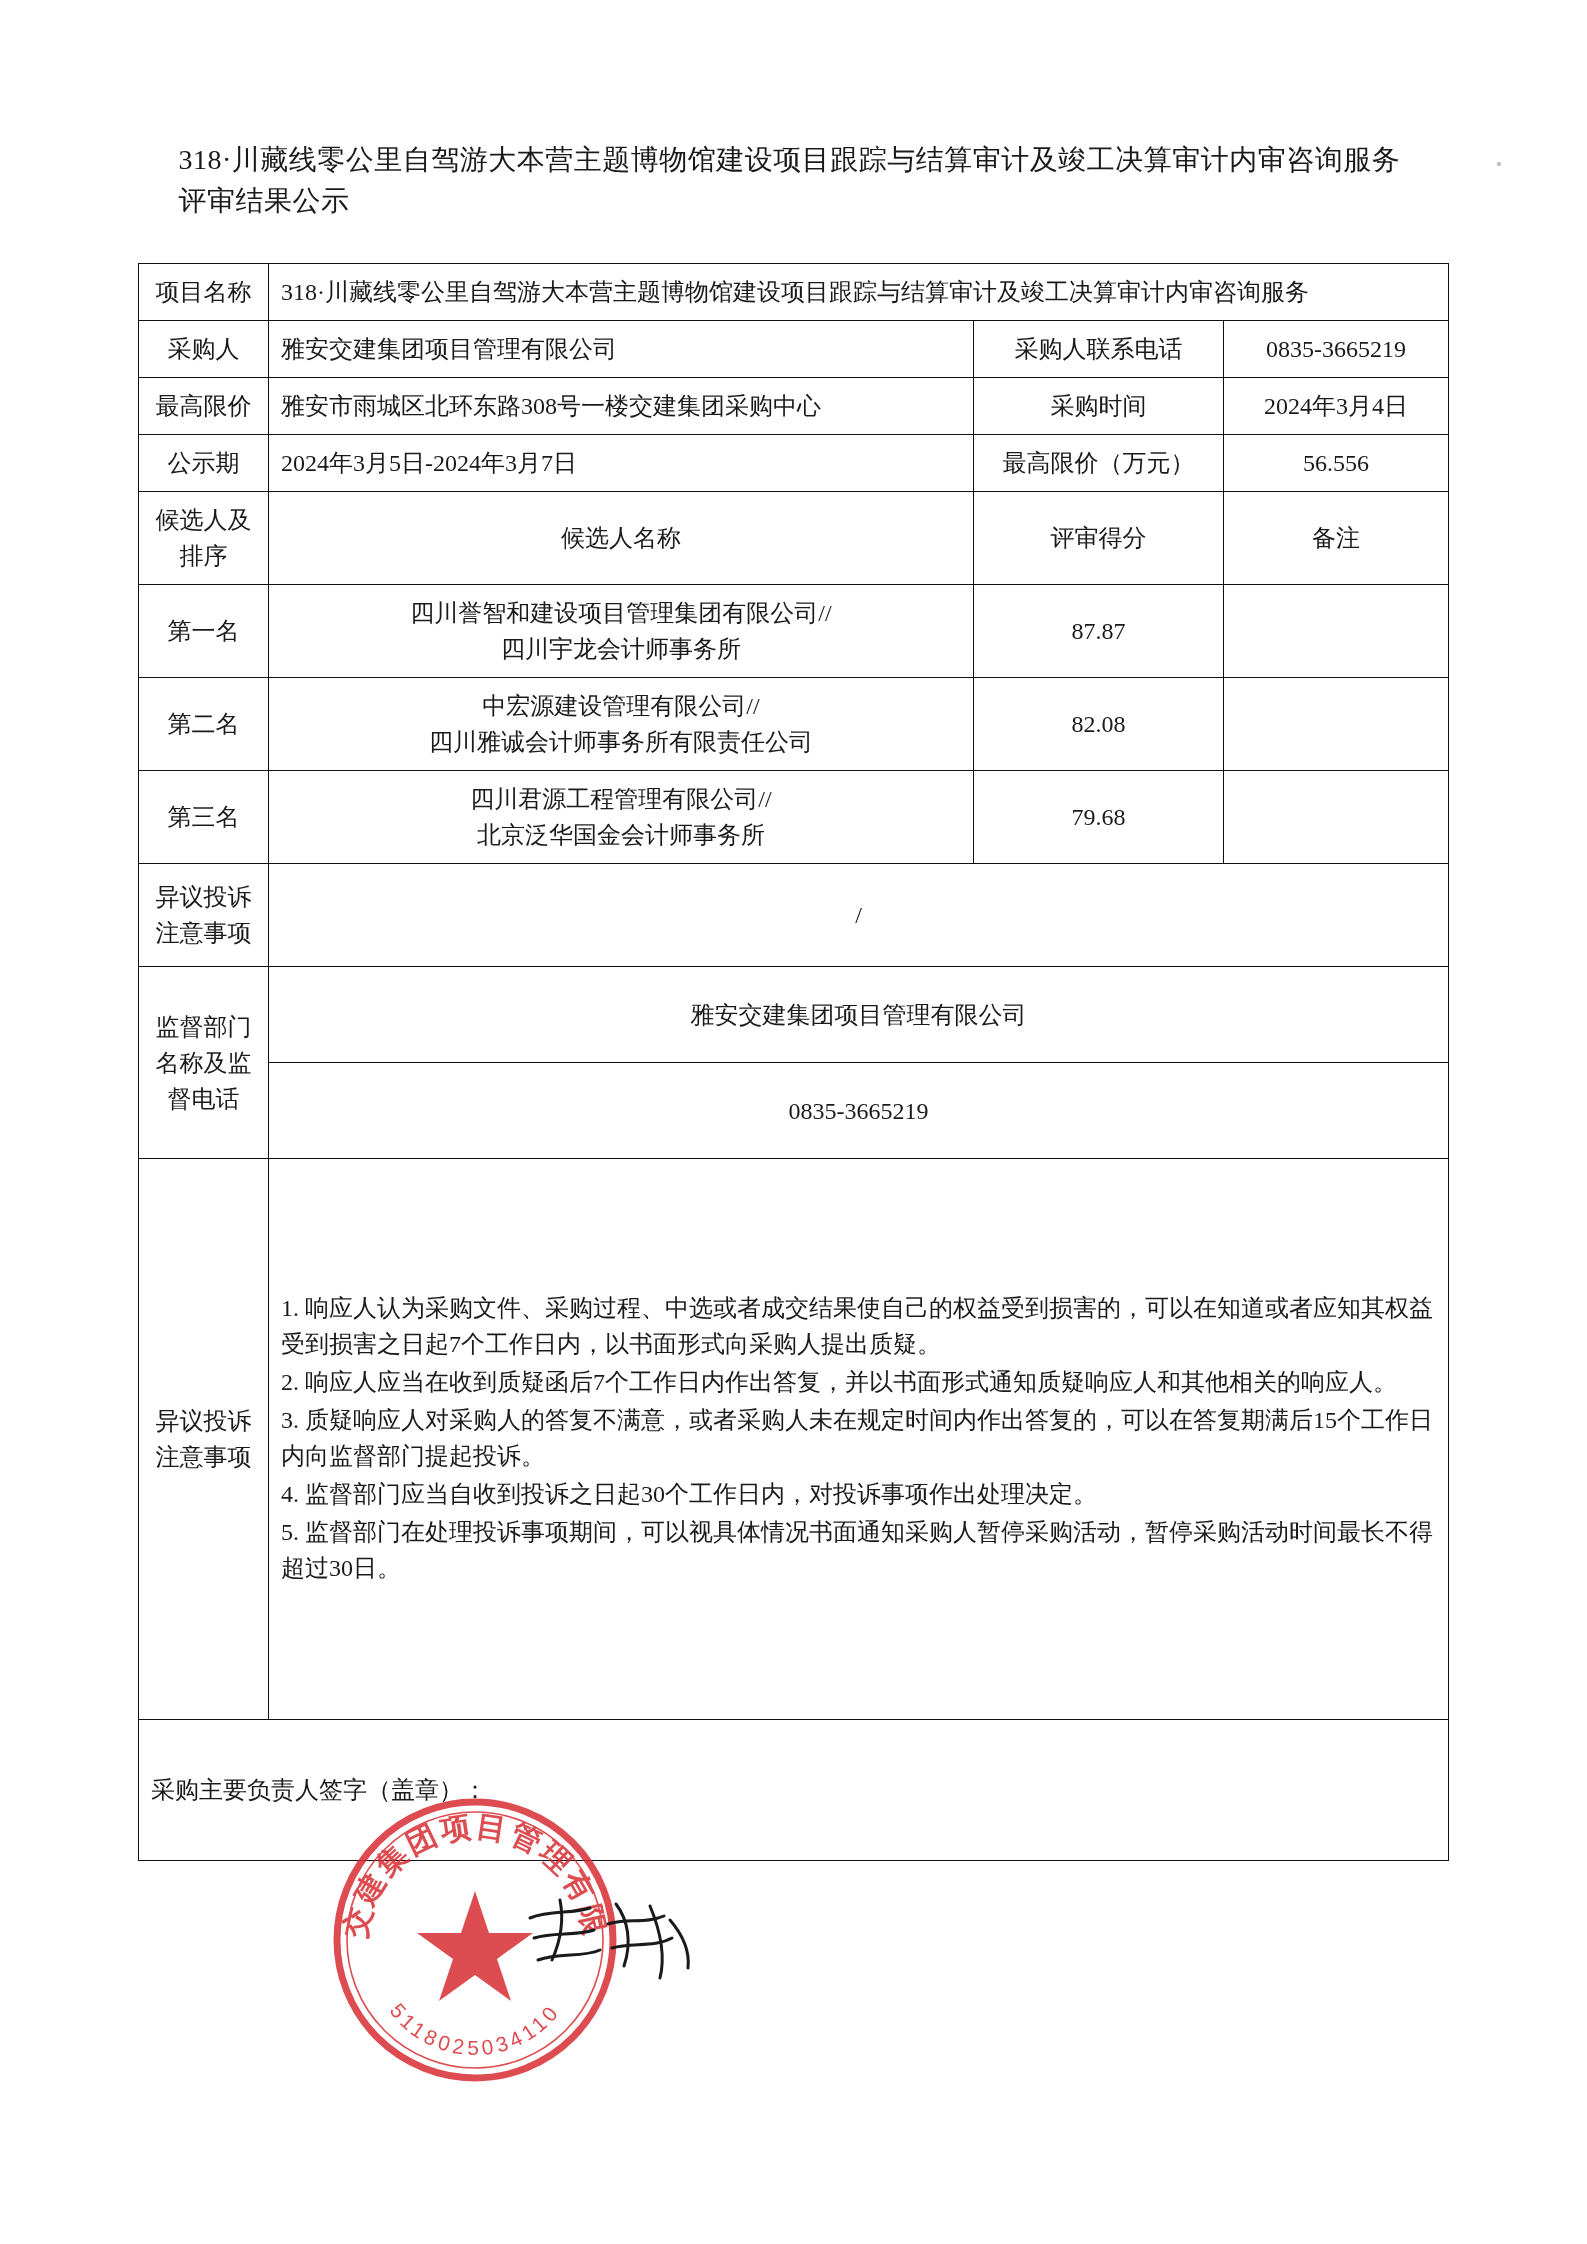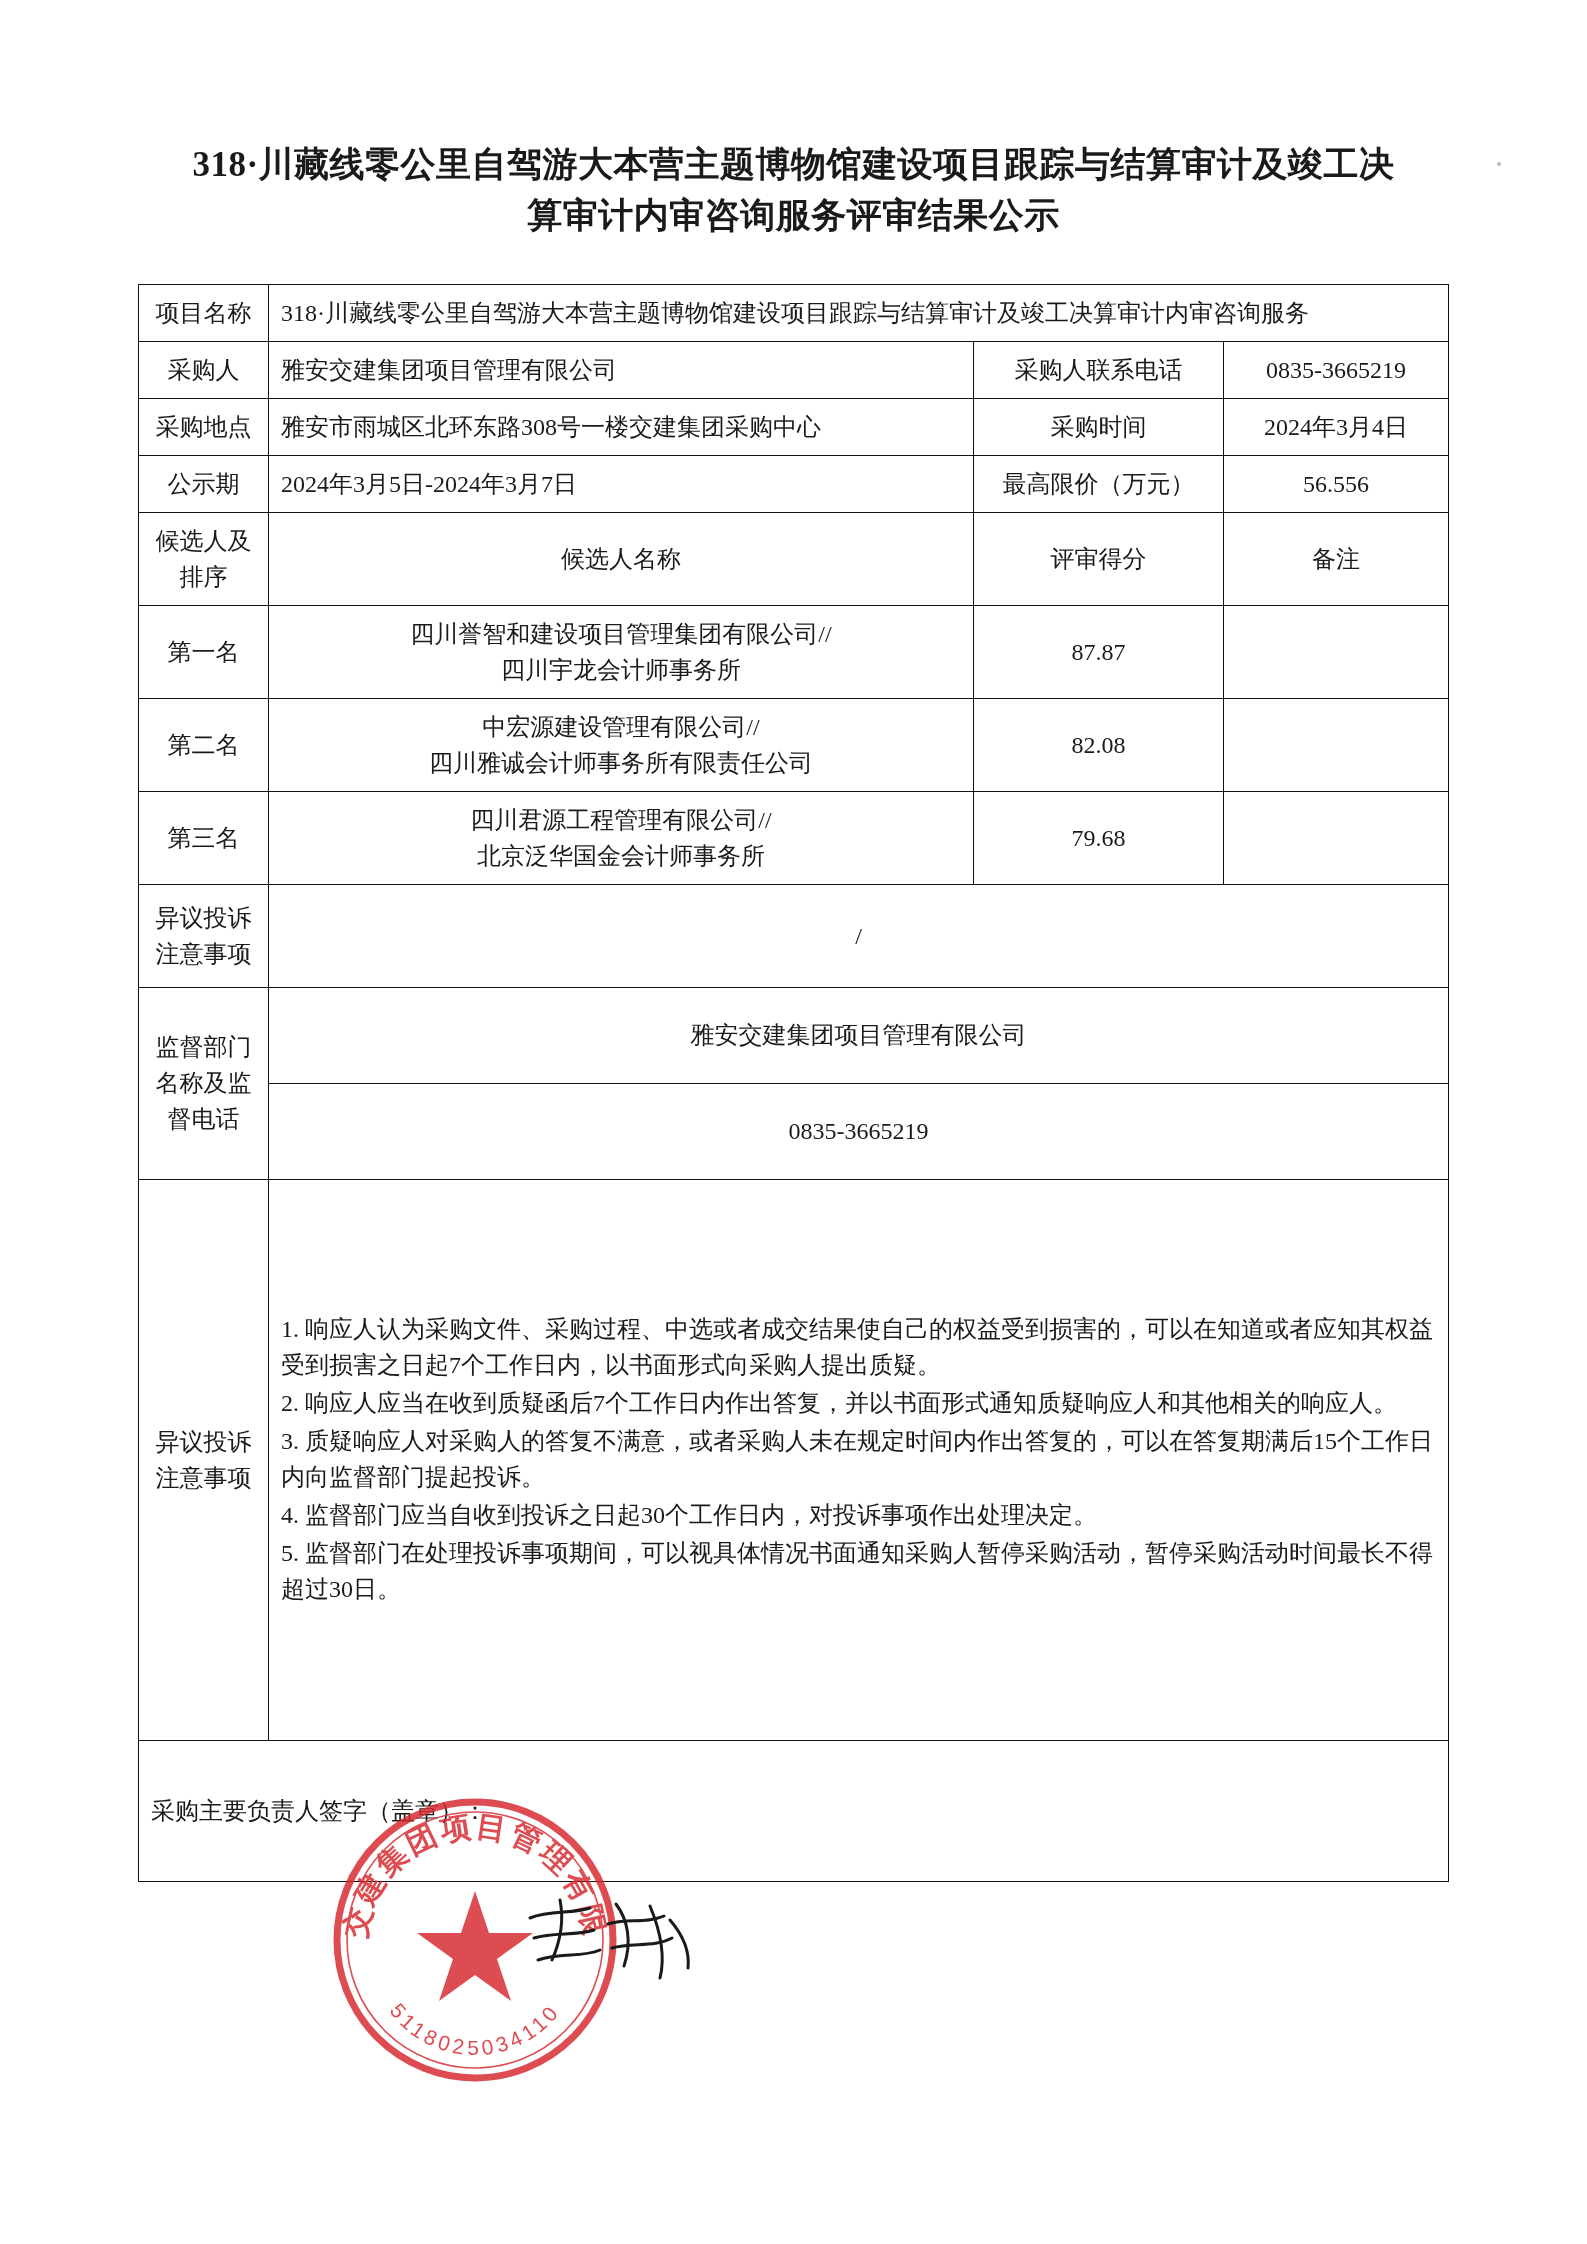--- a/index.html
+++ b/index.html
@@ -16,23 +16,22 @@
     overflow: hidden;
   }
   .page {
     position: relative;
     width: 1587px;
     height: 2244px;
     box-sizing: border-box;
     padding: 0;
   }
   .title {
-    text-align: center;
-    font-size: 35px;
-    font-weight: bold;
+    font-size: 28px;
+    font-weight: normal;
     line-height: 1.45;
     letter-spacing: 0.5px;
     margin: 140px auto 0 auto;
     width: 1230px;
     font-family: "Liberation Serif", "DejaVu Serif", serif;
   }
   table.main {
     border-collapse: collapse;
     margin: 42px auto 0 auto;
     width: 1310px;
@@ -142,21 +141,21 @@
         <td class="lbl-pad">项目名称</td>
         <td class="val-left" colspan="3">318·川藏线零公里自驾游大本营主题博物馆建设项目跟踪与结算审计及竣工决算审计内审咨询服务</td>
       </tr>
       <tr>
         <td class="lbl">采购人</td>
         <td class="val-left">雅安交建集团项目管理有限公司</td>
         <td class="ctr">采购人联系电话</td>
         <td class="ctr">0835-3665219</td>
       </tr>
       <tr>
-        <td class="lbl">采购地点</td>
+        <td class="lbl">最高限价</td>
         <td class="val-left">雅安市雨城区北环东路308号一楼交建集团采购中心</td>
         <td class="ctr">采购时间</td>
         <td class="ctr">2024年3月4日</td>
       </tr>
       <tr>
         <td class="lbl">公示期</td>
         <td class="val-left">2024年3月5日-2024年3月7日</td>
         <td class="ctr">最高限价（万元）</td>
         <td class="ctr">56.556</td>
       </tr>

